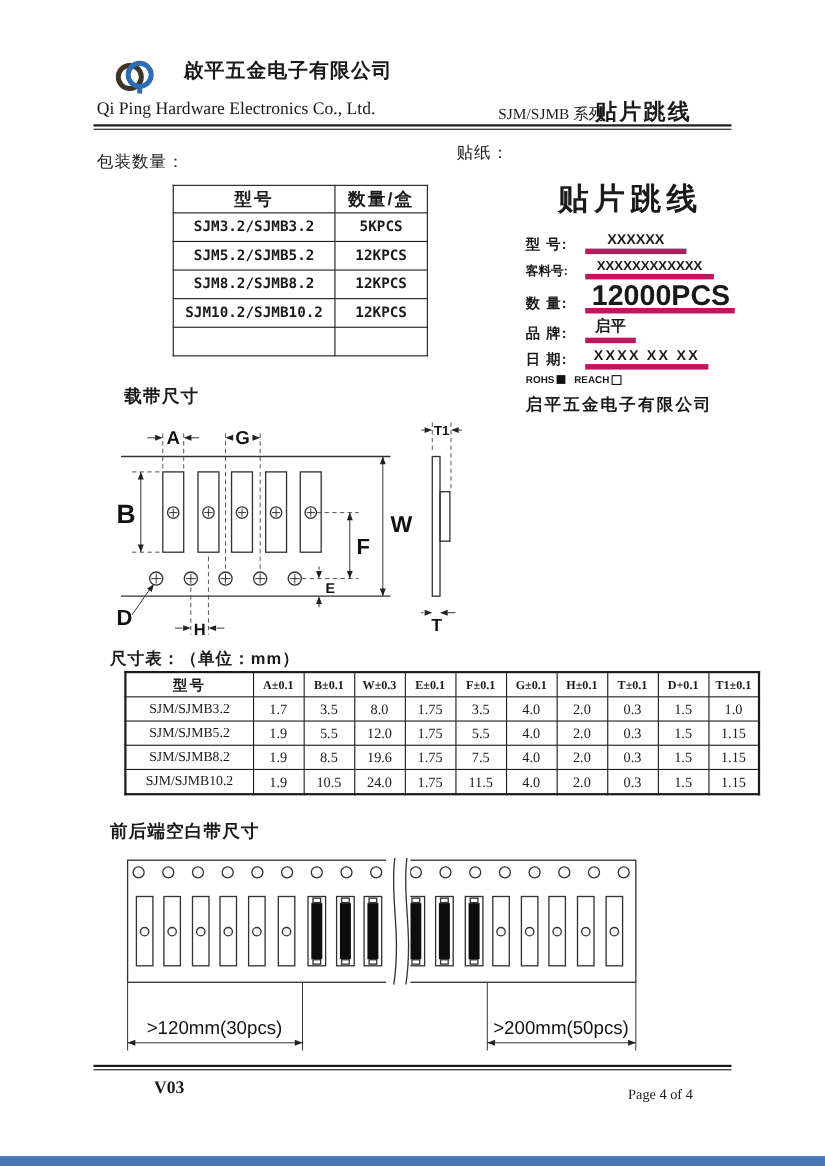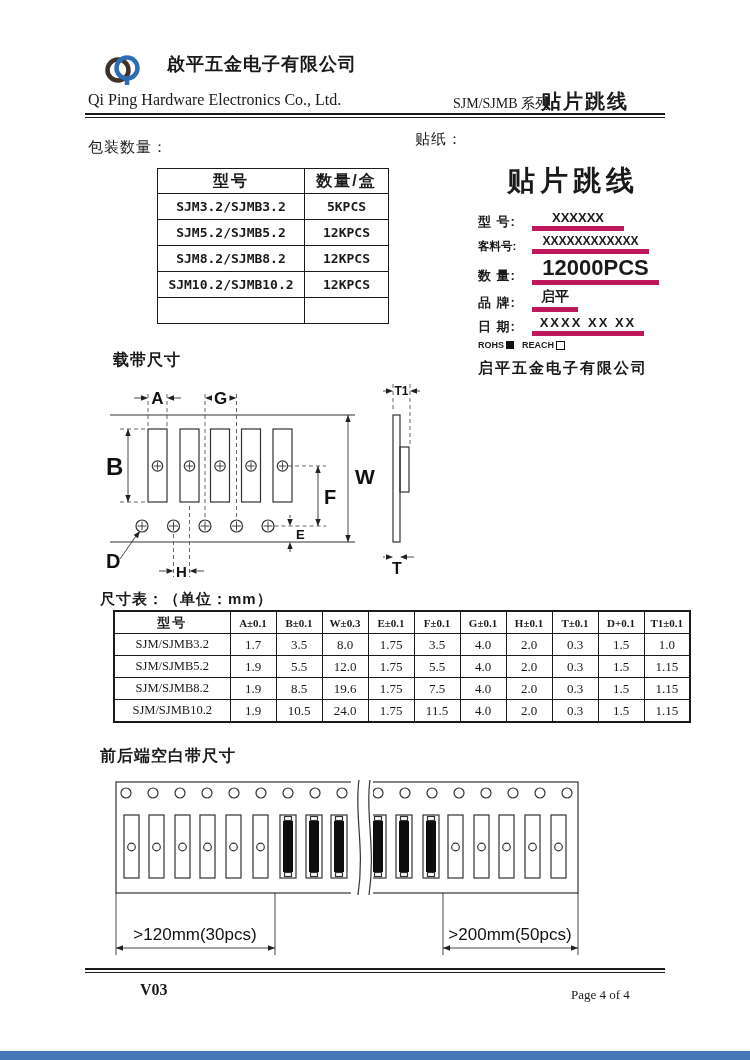--- a/index.html
+++ b/index.html
@@ -27,21 +27,21 @@
 
   
   .sticker{left:478px;top:162px;width:190px;}
   .sticker-title{font-size:28px;font-weight:bold;letter-spacing:5px;text-align:center;margin:0 0 10px 0;}
   .field{display:flex;align-items:flex-end;margin-bottom:3px;}
   .field .lb{font-weight:bold;font-size:13px;width:54px;flex:none;letter-spacing:1px;}
   .field.f1 .lb{font-size:11.5px;letter-spacing:0;}
   .field .val{font-weight:bold;font-size:13px;border-bottom:5px solid #be185d;padding:0 6px 1px 6px;text-align:center;}
   .field.f0 .val{min-width:80px;}
   .field.f1 .val{min-width:105px;font-size:12px;}
-  .field.f2 .val{min-width:115px;font-size:22px;line-height:22px;}
+  .field.f2 .val{min-width:115px;font-size:26px;line-height:22px;}
   .field.f3 .val{min-width:34px;font-size:14px;}
   .field.f4 .val{min-width:100px;letter-spacing:2px;}
   .rohs-row{display:flex;align-items:center;gap:2px;margin-top:4px;font-size:9px;font-weight:bold;}
   .sq{width:8px;height:8px;display:inline-block;margin-right:6px;}
   .sq.fill{background:#111;}
   .sq.empty{border:1.5px solid #111;width:7px;height:7px;}
   .sticker-company{font-size:15px;font-weight:bold;letter-spacing:2px;margin-top:9px;}
 
   
   .dim-table{border-collapse:collapse;table-layout:fixed;width:577px;border:2px solid #1a1a1a;

